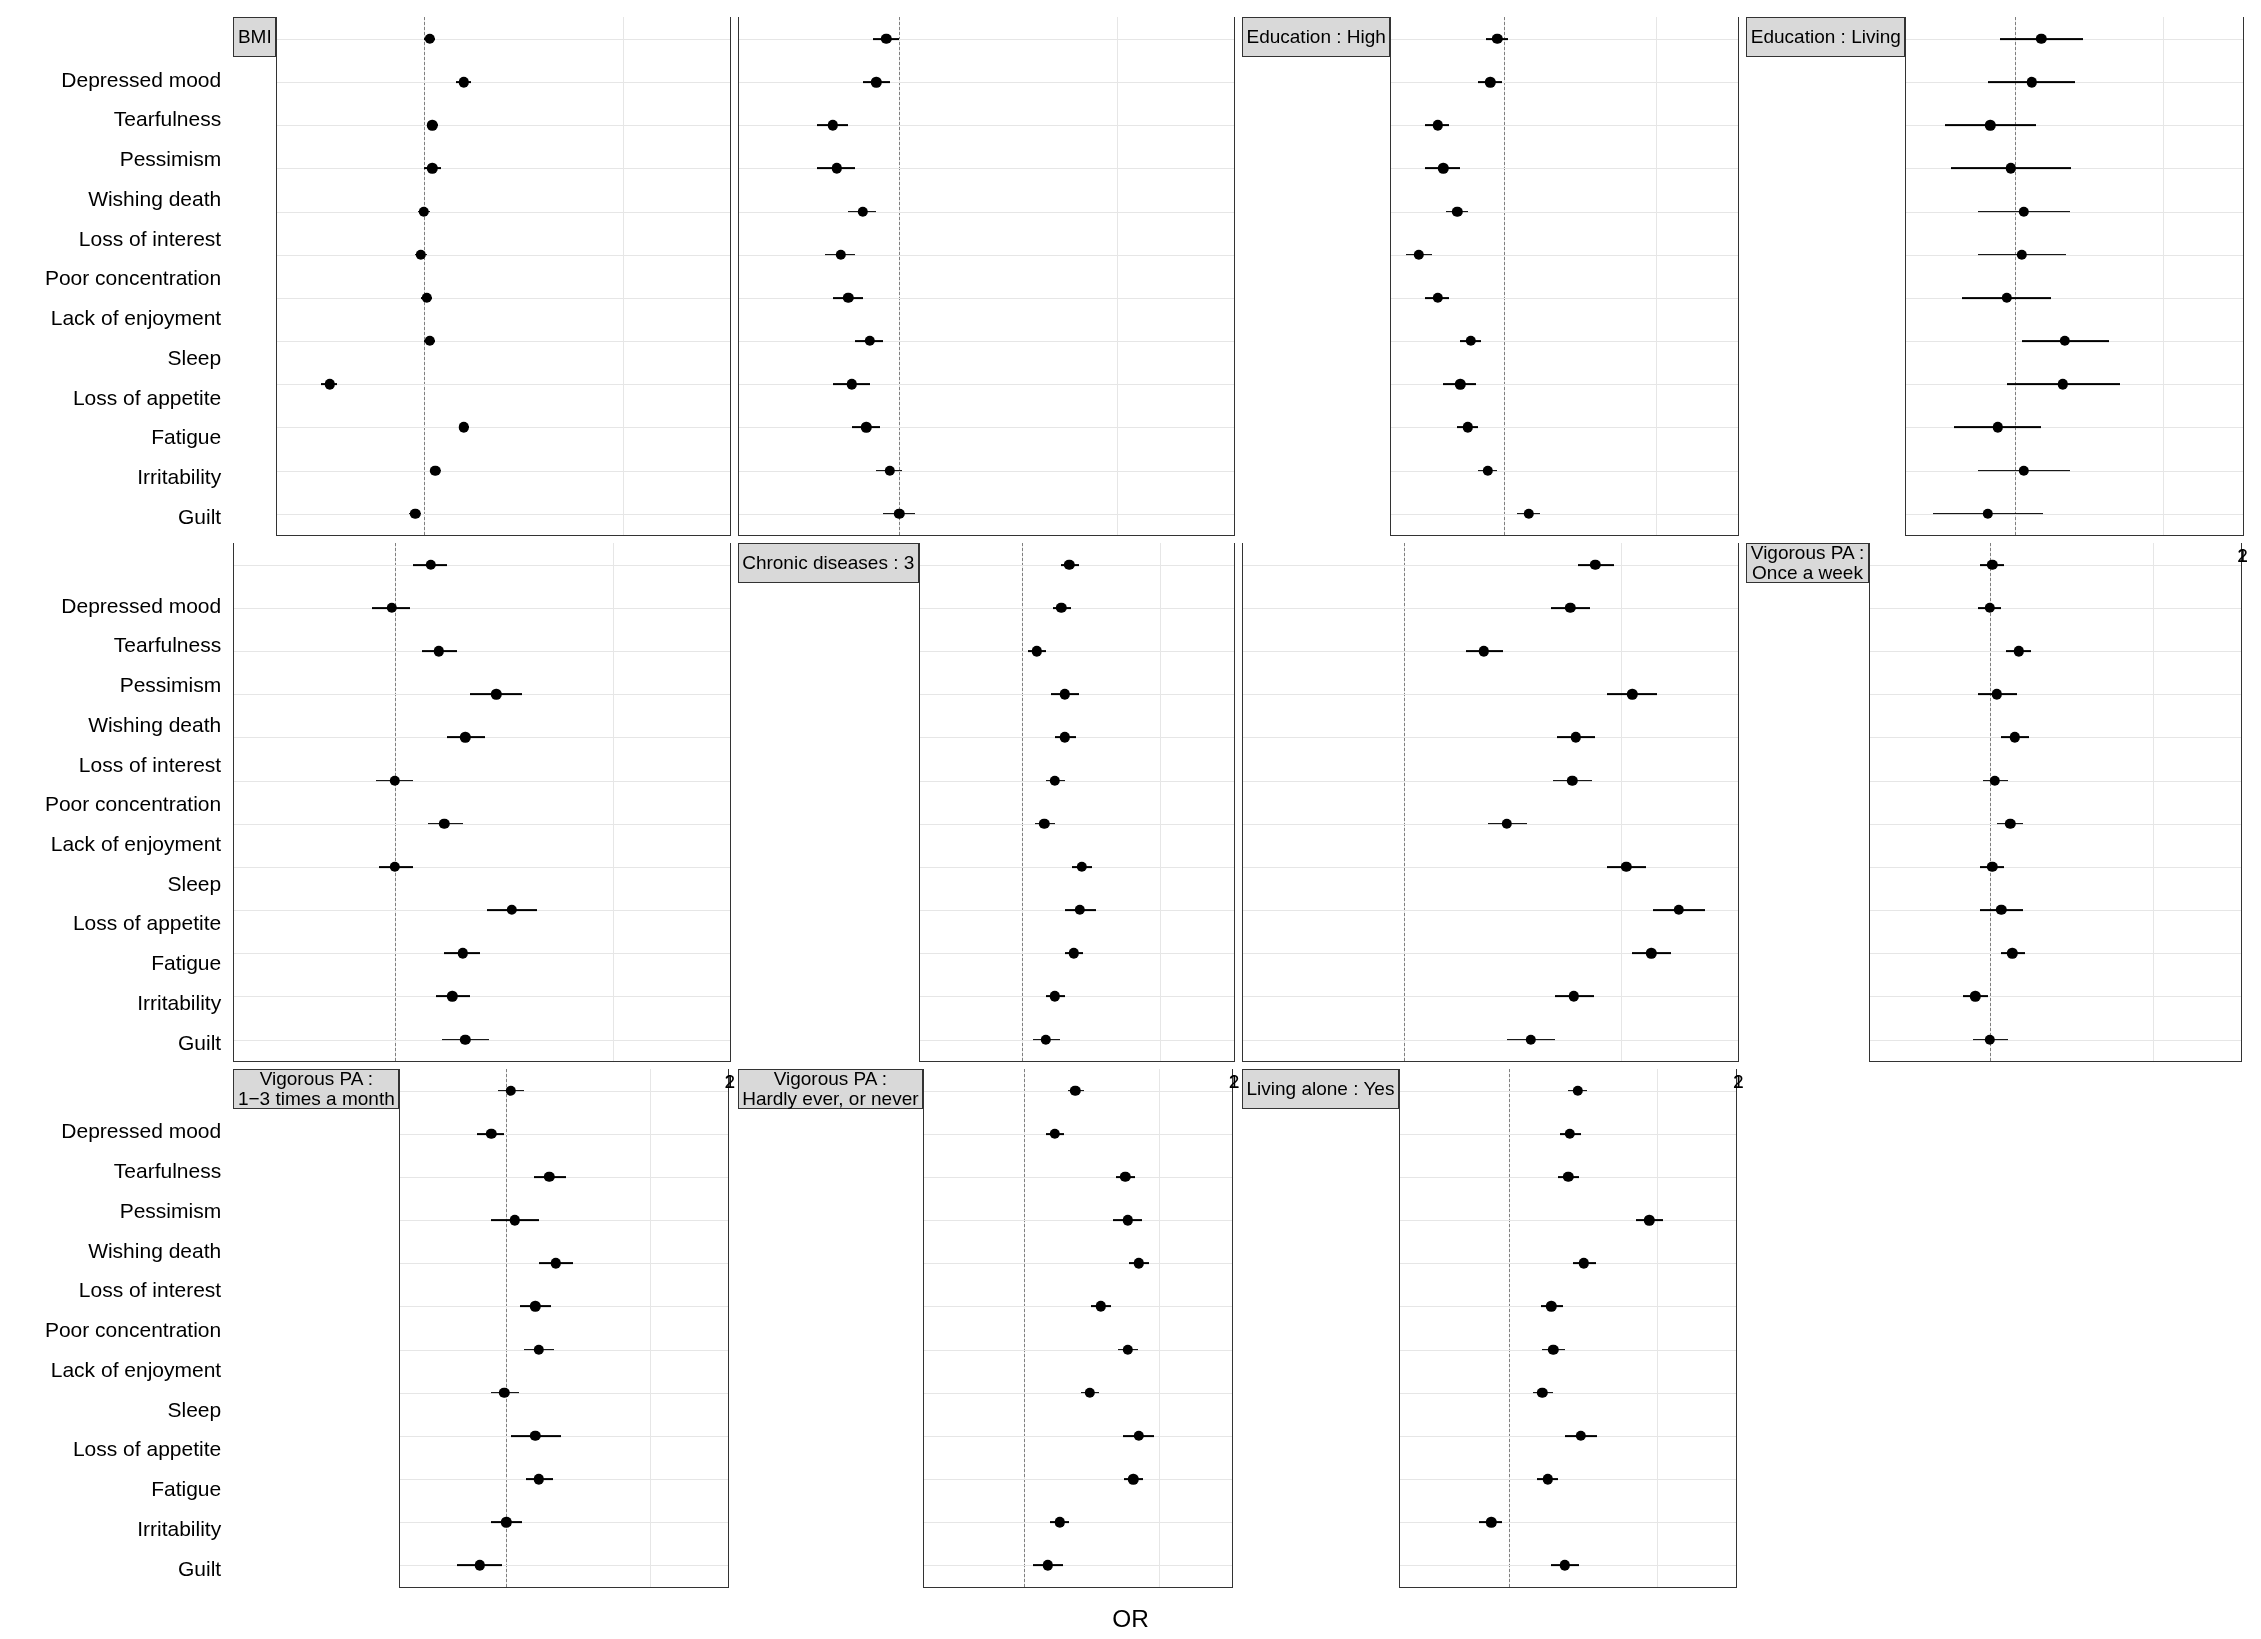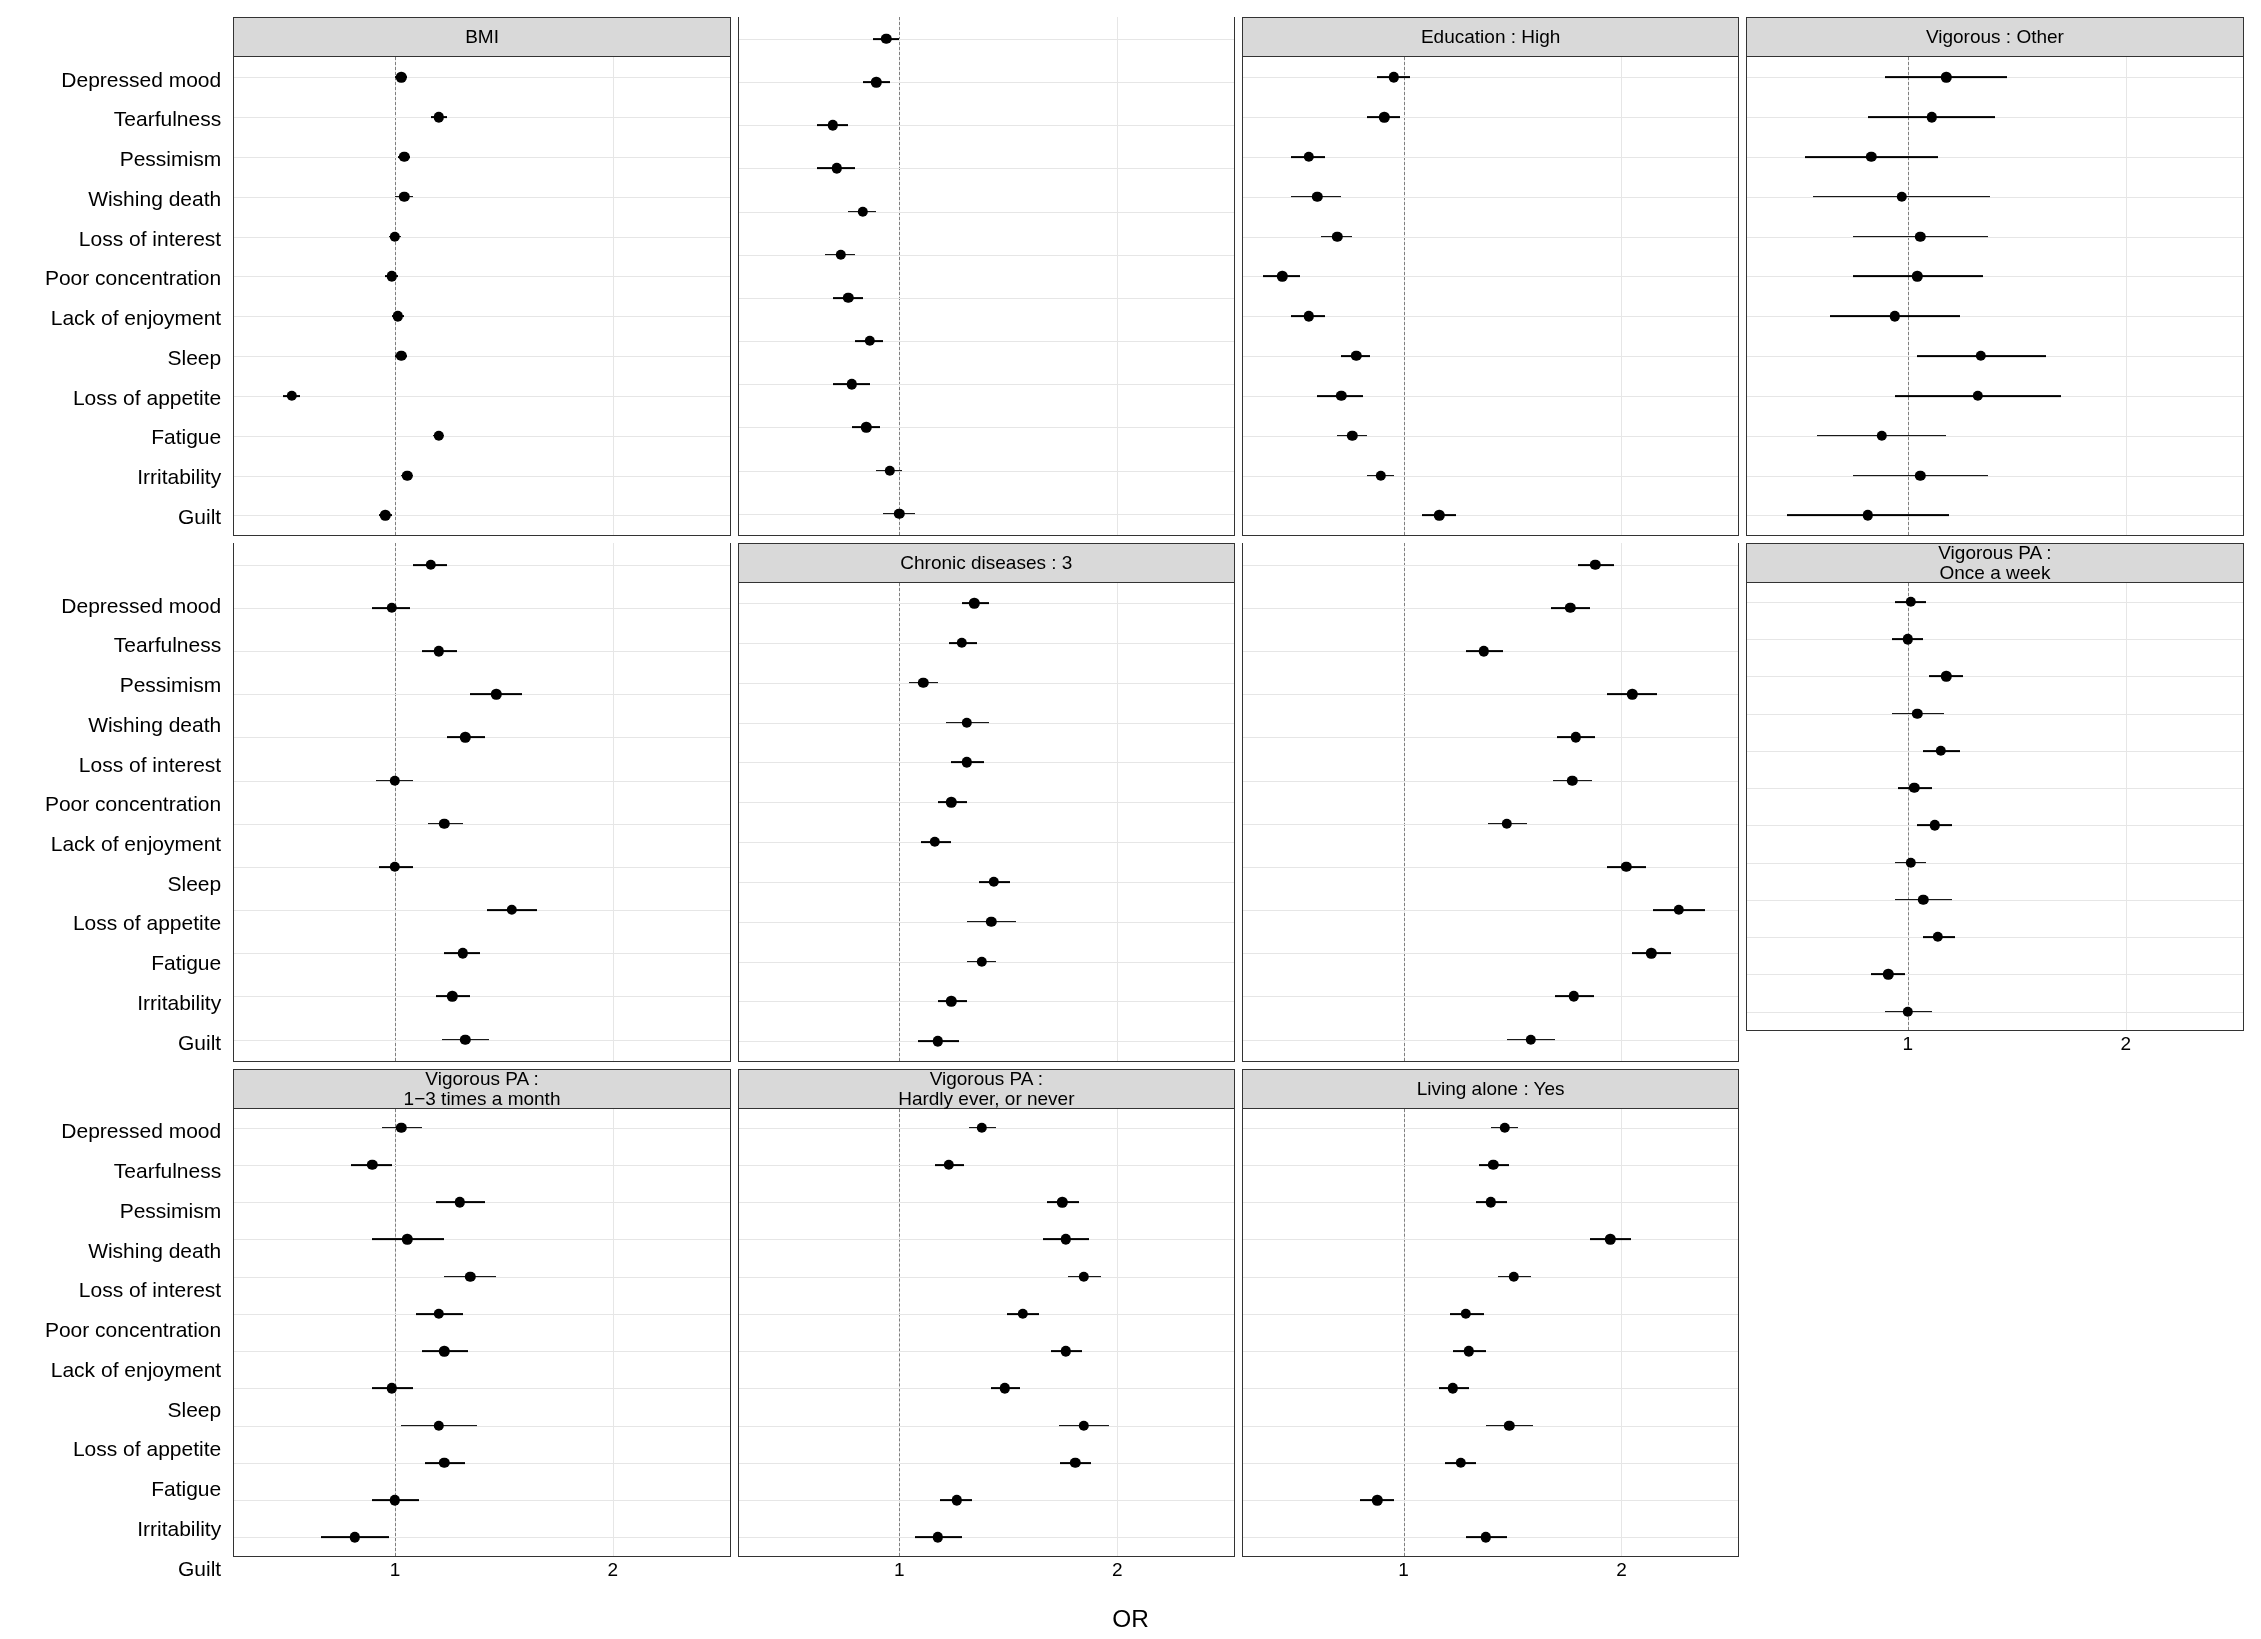--- a/index.html
+++ b/index.html
@@ -39,21 +39,20 @@
     padding-right: 5.2px;
   }
   .ylabel {
     font-size: 21px;
     line-height: 1;
     text-align: right;
     white-space: nowrap;
   }
   .panel {
     display: flex;
-    flex-direction: column;
     border: none;
   }
   .panel.empty {
     visibility: hidden;
   }
   .strip {
     background: #d9d9d9;
     border: 0.9px solid #333;
     height: 40px;
     display: flex;
@@ -276,21 +275,21 @@
           <div class="point" style="left: 22.1072%; top: 79.1667%;"></div>
           <div class="hline" style="top: 87.5%;"></div>
           <div class="errbar" style="left: 25.0259%; width: 5.46319%; top: 87.5%;"></div>
           <div class="point" style="left: 27.8162%; top: 87.5%;"></div>
           <div class="hline" style="top: 95.8333%;"></div>
           <div class="errbar" style="left: 36.1207%; width: 6.80692%; top: 95.8333%;"></div>
           <div class="point" style="left: 39.6154%; top: 95.8333%;"></div>
         </div>
       </div>
       <div class="panel">
-        <div class="strip">Vigorous : Other</div>
+        <div class="strip">Education : Living</div>
         <div class="plot">
           <div class="vline" style="left: 32.4223%;"></div>
           <div class="vline" style="left: 76.4167%;"></div>
           <div class="refline" style="left: 32.4223%;"></div>
           <div class="hline" style="top: 4.16667%;"></div>
           <div class="errbar" style="left: 27.8162%; width: 24.5873%; top: 4.16667%;"></div>
           <div class="point" style="left: 40.1795%; top: 4.16667%;"></div>
           <div class="hline" style="top: 12.5%;"></div>
           <div class="errbar" style="left: 24.3087%; width: 25.7351%; top: 12.5%;"></div>
           <div class="point" style="left: 37.3071%; top: 12.5%;"></div>

